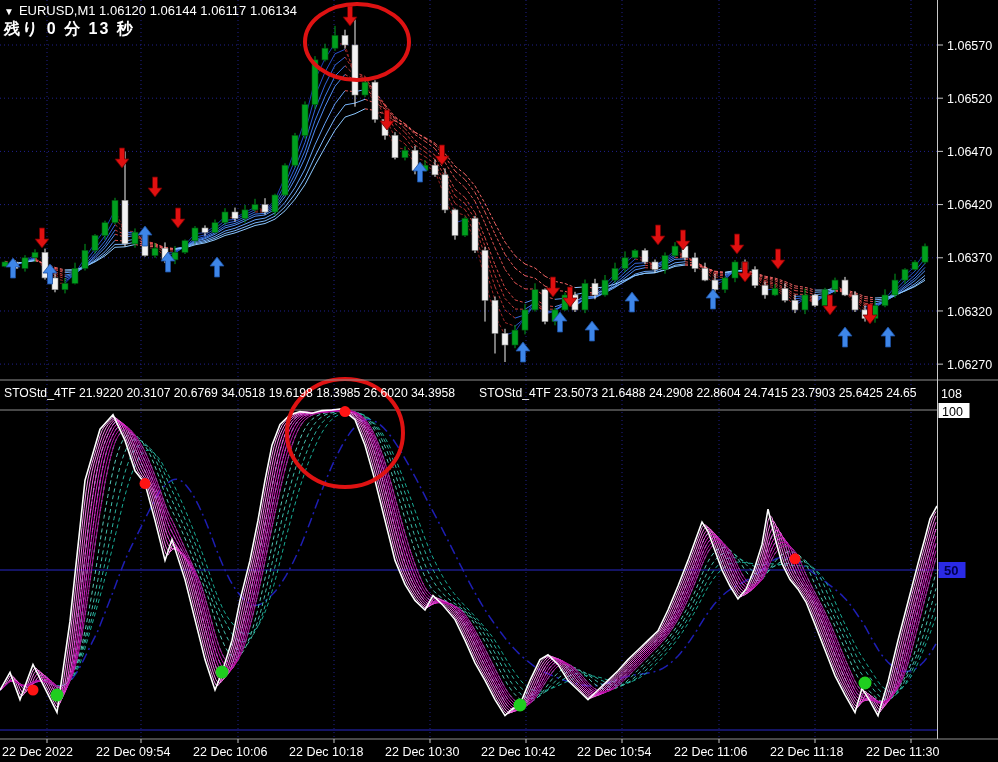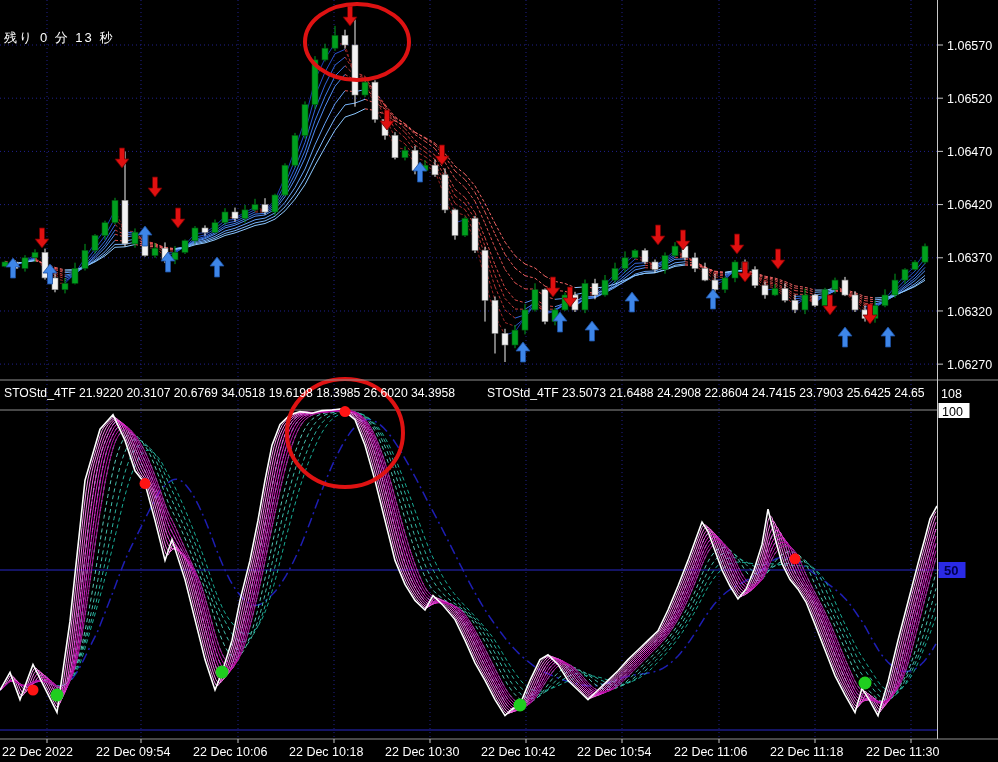--- a/index.html
+++ b/index.html
@@ -1,25 +1,25 @@
 <!DOCTYPE html>
 <html><head>
 <meta charset="utf-8">
 <style>
   html,body{margin:0;padding:0;background:#000;}
   #app{position:relative;width:998px;height:762px;background:#000;overflow:hidden;
        font-family:"Liberation Sans","DejaVu Sans",sans-serif;}
   #chart-svg{position:absolute;left:0;top:0;}
   .titlebar{position:absolute;left:4px;top:3px;color:#fff;font-size:13px;white-space:nowrap;}
   .titlebar .dd{font-size:10px;margin-right:5px;cursor:pointer;}
-  .countdown{position:absolute;left:4px;top:19px;color:#fff;font-size:13px;font-weight:normal;
-             letter-spacing:2px;white-space:nowrap;text-shadow:1px 1px 0 #000;margin-top:10px;}
+  .countdown{position:absolute;left:4px;top:19px;color:#fff;font-size:16px;font-weight:bold;
+             letter-spacing:2px;white-space:nowrap;text-shadow:1px 1px 0 #000;}
   .ind-labels{position:absolute;left:4px;top:386px;width:931px;height:15px;overflow:hidden;
               color:#fff;font-size:12.2px;white-space:nowrap;}
-  .ind-labels .lbl2{margin-left:32px;}
+  .ind-labels .lbl2{margin-left:24px;}
 </style>
 </head>
 <body>
 
 <div id="app">
   <svg id="chart-svg" width="998" height="762" viewBox="0 0 998 762">
       <defs>
         <clipPath id="clipMain">
           <rect x="0" y="0" width="937" height="380"></rect>
         </clipPath>
@@ -360,17 +360,20 @@
         <text x="289" y="756" fill="#FFFFFF" font-size="12.5">22 Dec 10:18</text>
         <text x="385" y="756" fill="#FFFFFF" font-size="12.5">22 Dec 10:30</text>
         <text x="481" y="756" fill="#FFFFFF" font-size="12.5">22 Dec 10:42</text>
         <text x="577" y="756" fill="#FFFFFF" font-size="12.5">22 Dec 10:54</text>
         <text x="674" y="756" fill="#FFFFFF" font-size="12.5">22 Dec 11:06</text>
         <text x="770" y="756" fill="#FFFFFF" font-size="12.5">22 Dec 11:18</text>
         <text x="866" y="756" fill="#FFFFFF" font-size="12.5">22 Dec 11:30</text>
       </g>
       <rect x="0" y="376" width="998" height="8" fill="transparent"></rect>
     </svg>
+  <div class="titlebar">
+    <span class="dd">▼</span><span>EURUSD,M1  1.06120 1.06144 1.06117 1.06134</span>
+  </div>
   <div class="countdown">残り 0 分 13 秒</div>
   <div class="ind-labels">
     <span class="lbl1">STOStd_4TF 21.9220 20.3107 20.6769 34.0518 19.6198 18.3985 26.6020 34.3958</span><span class="lbl2">STOStd_4TF 23.5073 21.6488 24.2908 22.8604 24.7415 23.7903 25.6425 24.65</span>
   </div>
 </div>
 
 </body></html>

